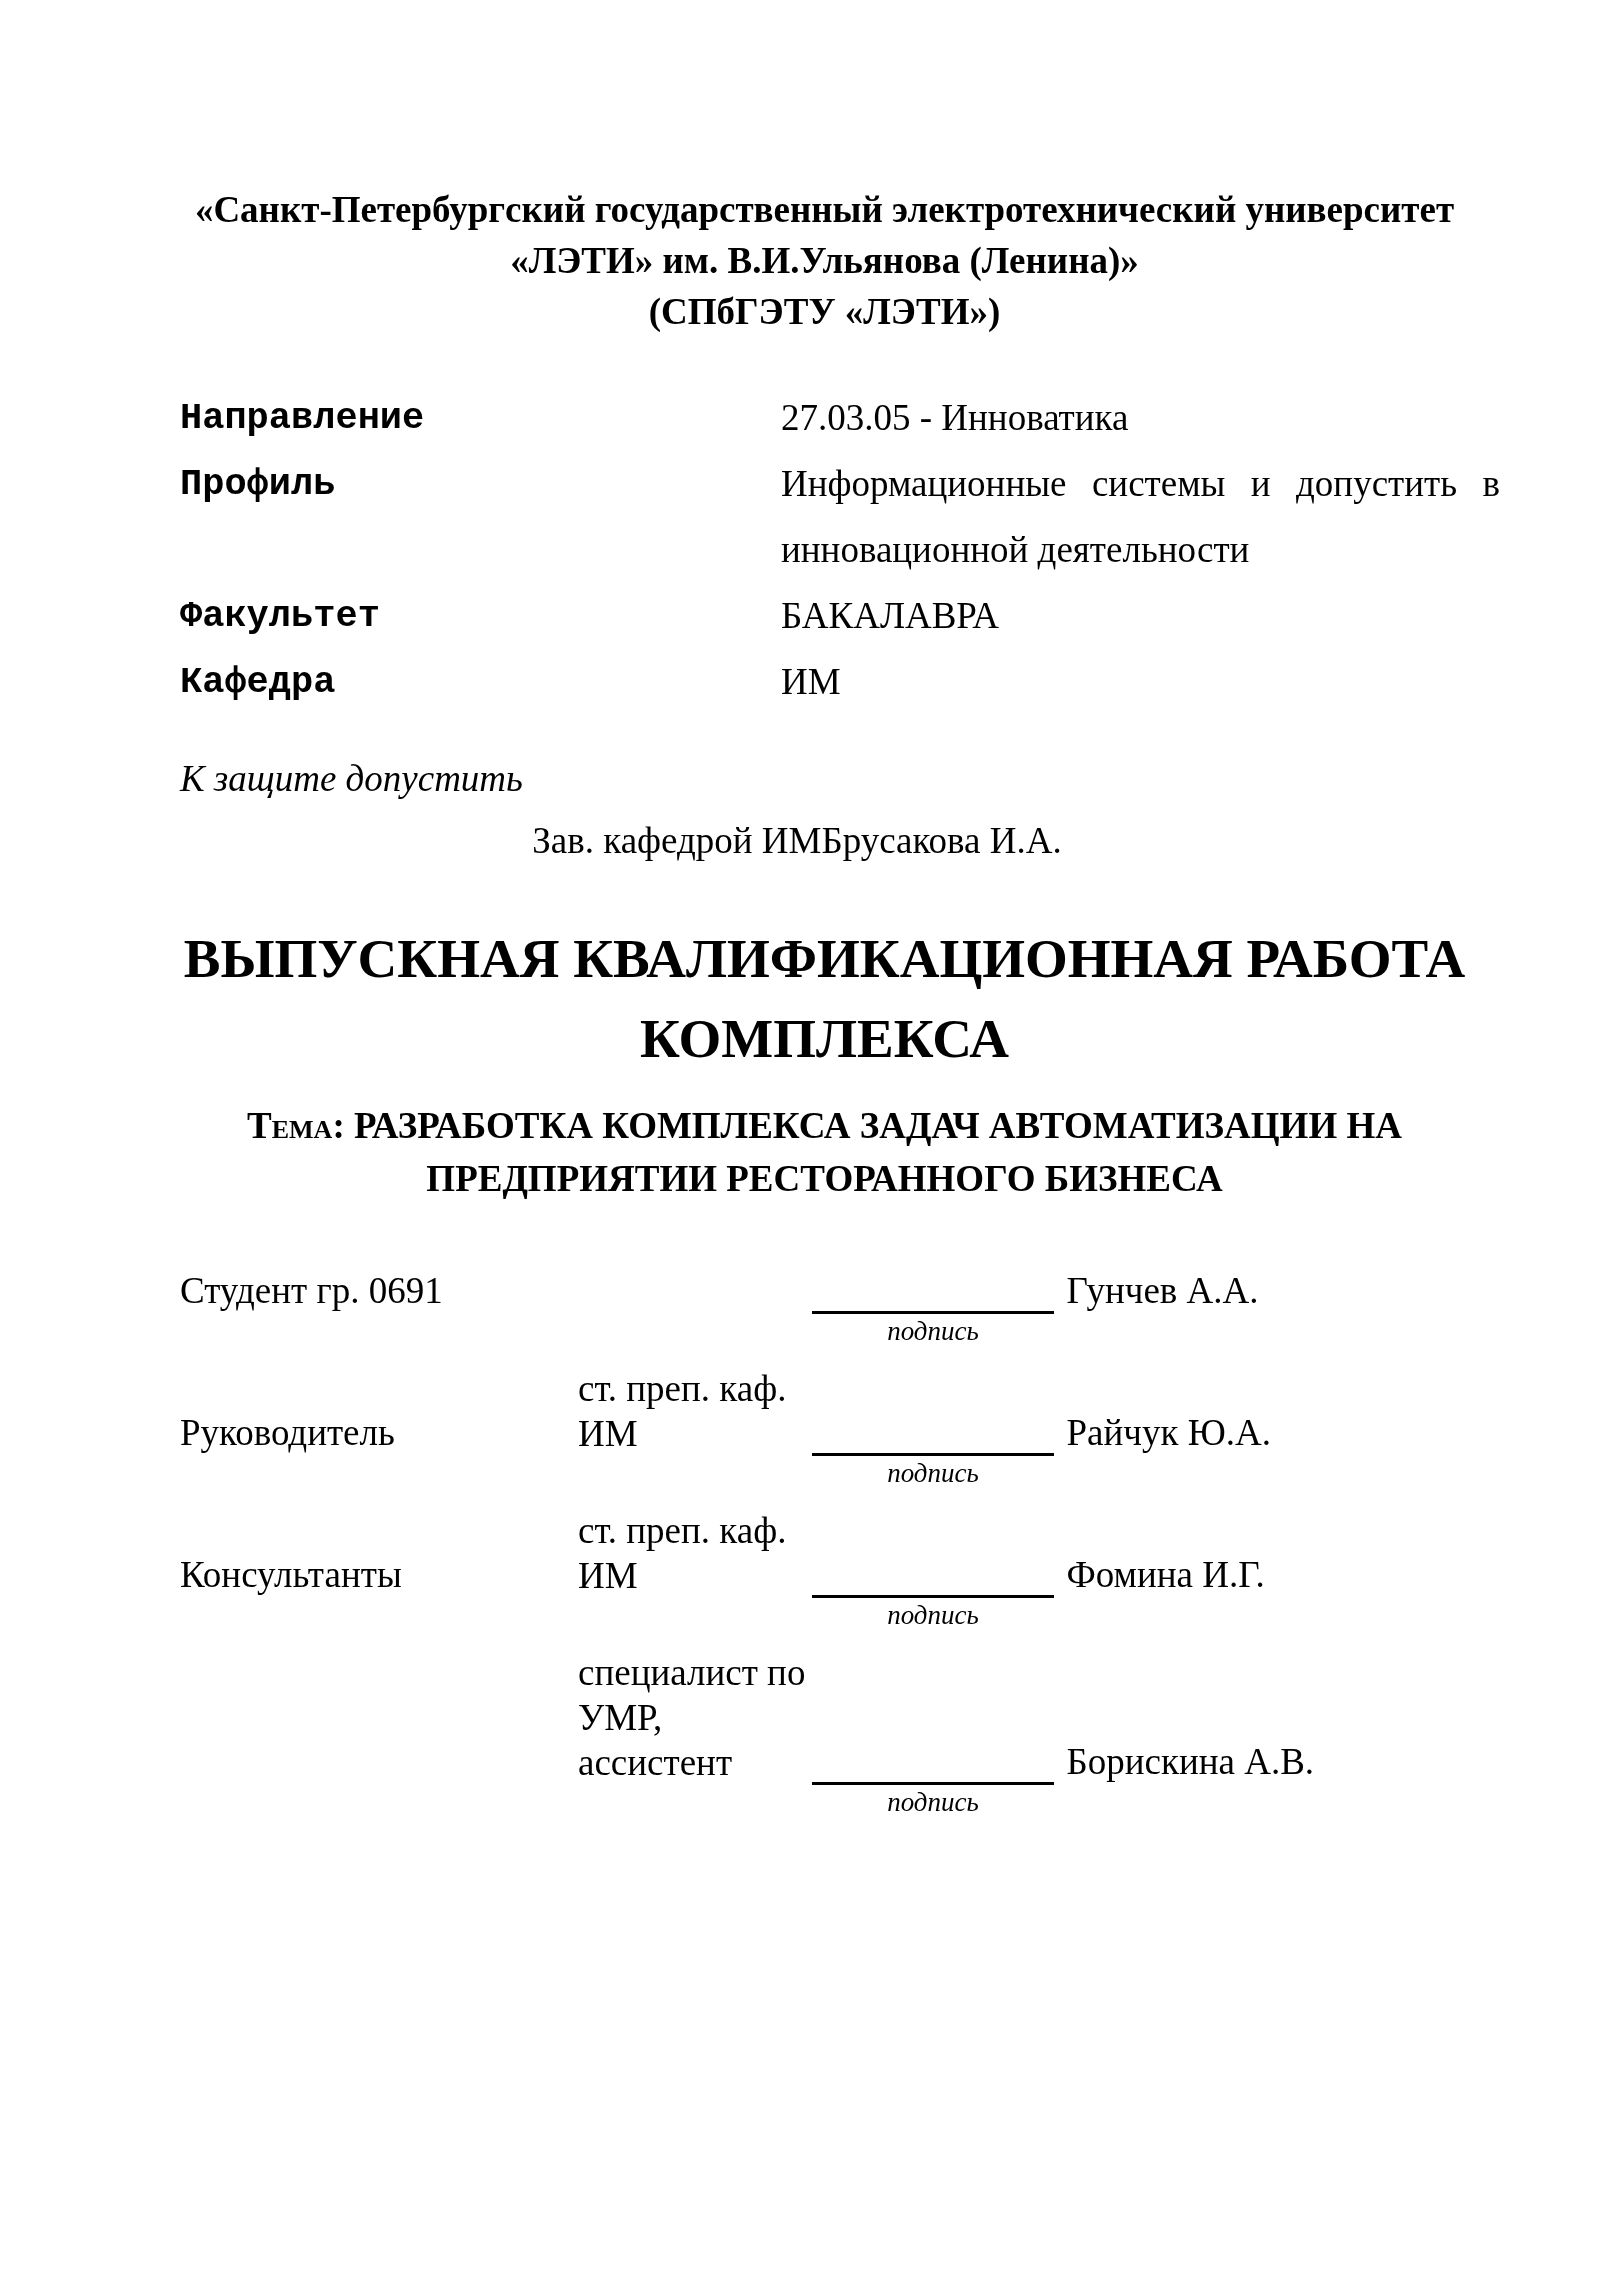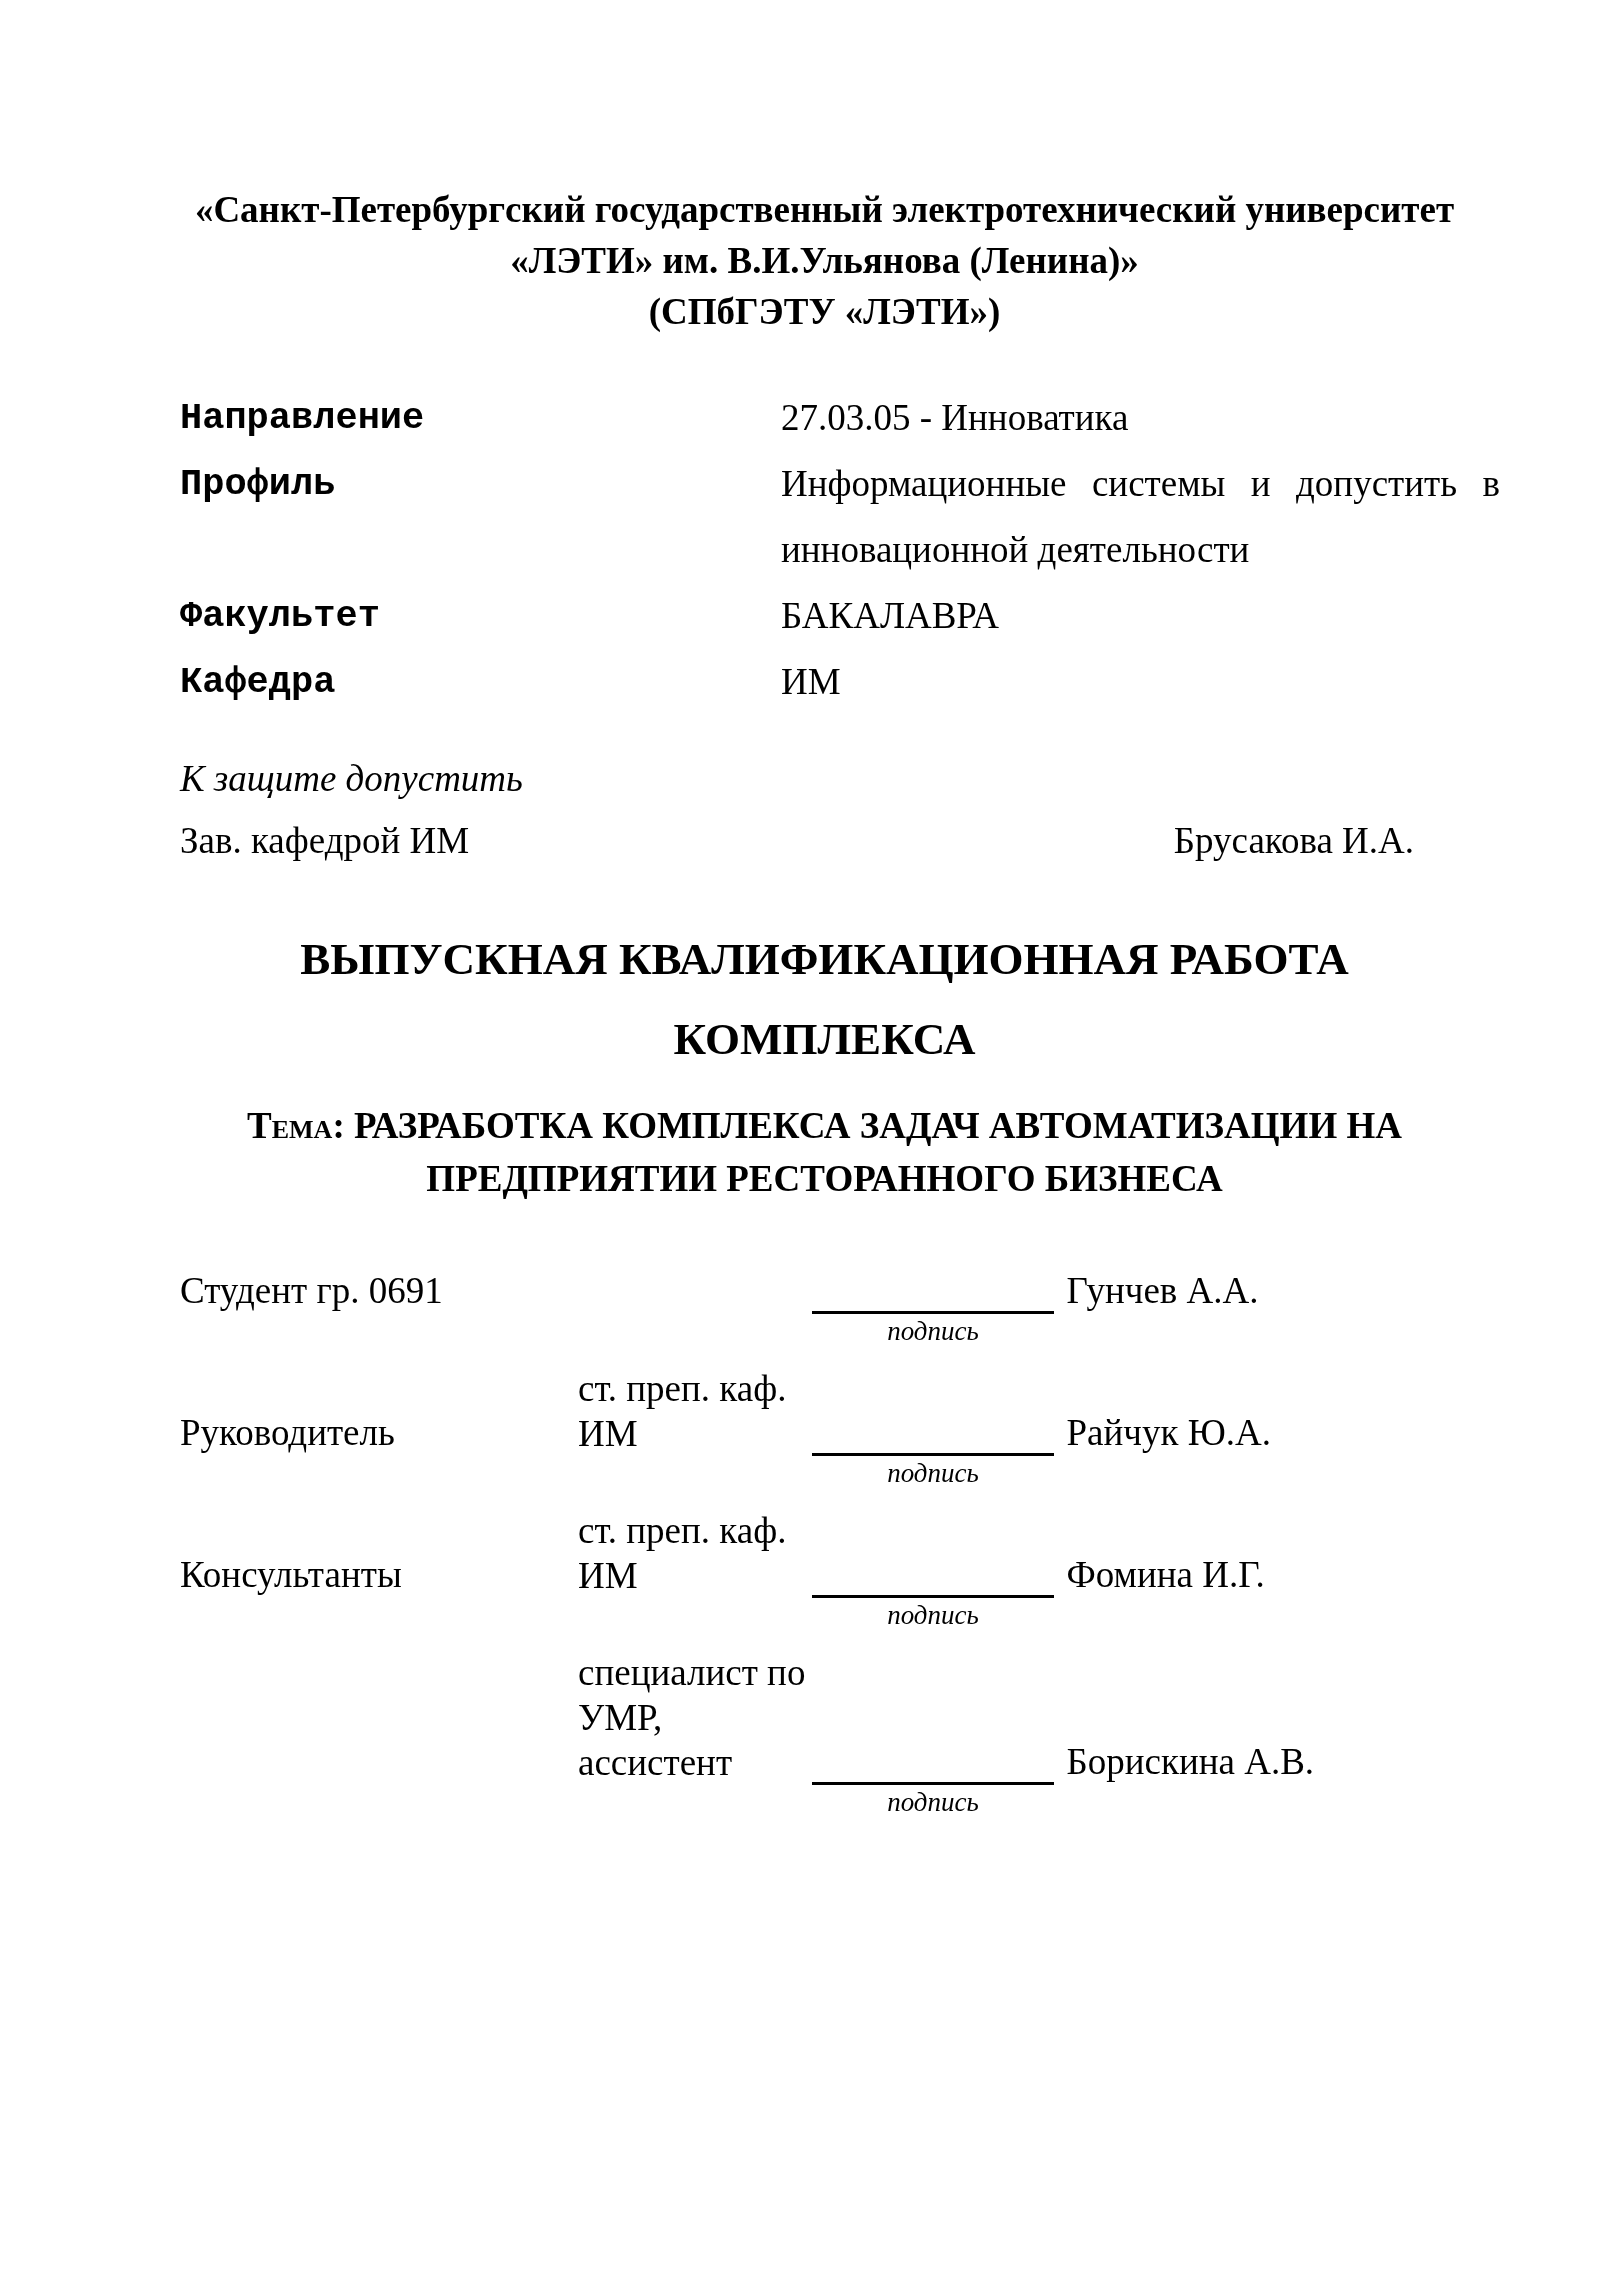--- a/index.html
+++ b/index.html
@@ -53,32 +53,32 @@
   
   .approval {
     margin-top: 33px;
     line-height: 62px;
   }
   .admit {
     font-style: italic;
   }
   .approval-row {
     display: flex;
-    justify-content: space-between;
+    justify-content: center;
     padding-right: 55px;
   }
 
   
   .title-block {
     margin-top: 47px;
     text-align: center;
   }
   .title-line {
     font-weight: bold;
-    font-size: 45px;
+    font-size: 55px;
     line-height: 80px;
     margin: 0;
   }
   .theme {
     font-weight: bold;
     font-size: 37px;
     line-height: 53px;
     margin: 20.3px 0 0 0;
   }
   .theme-label {

